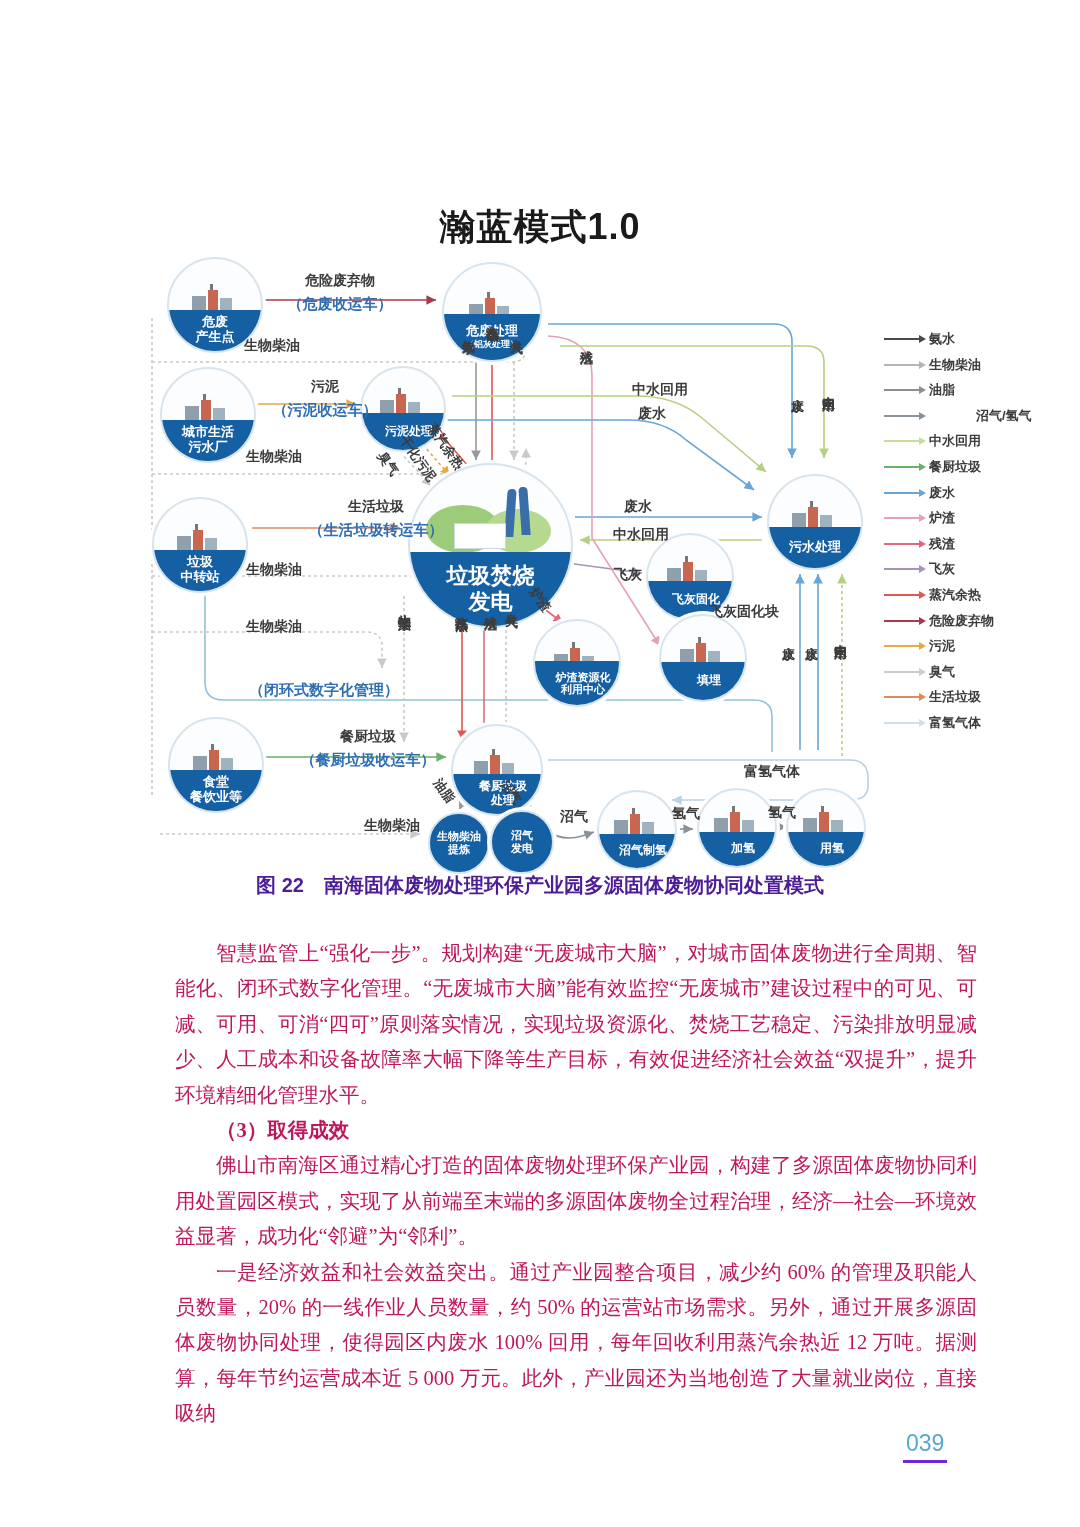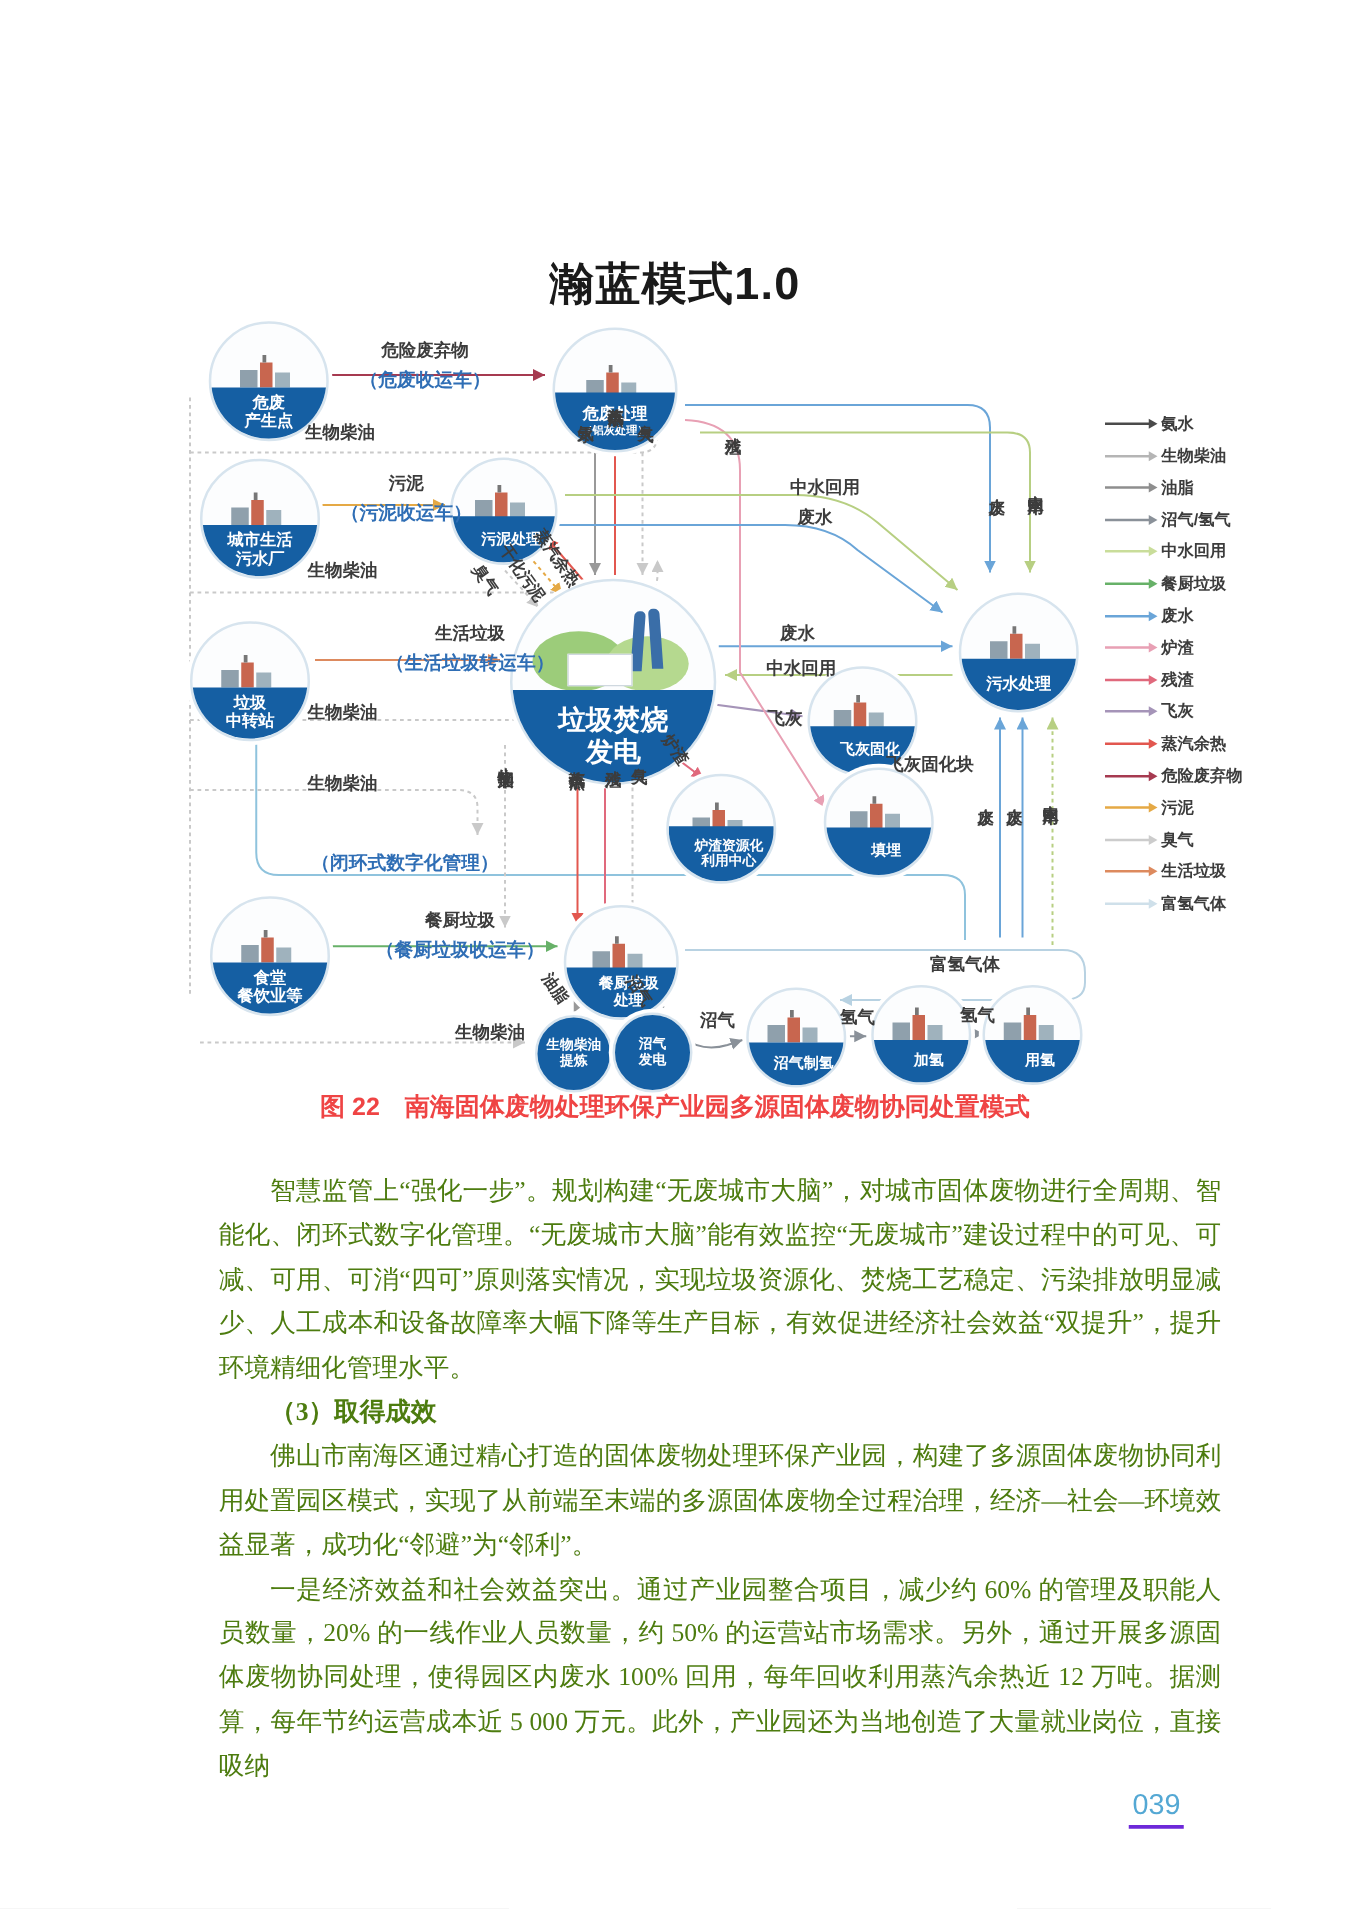--- a/index.html
+++ b/index.html
@@ -46,25 +46,25 @@
   
   .legend{position:absolute;left:884px;top:330px;height:402px;display:flex;flex-direction:column;
           justify-content:space-between;z-index:4;}
   .lg-item{display:flex;align-items:center;}
   .lg-arrow{display:inline-block;width:36px;height:2px;background:currentColor;position:relative;
             margin-right:9px;}
   .lg-arrow::after{content:"";position:absolute;right:-6px;top:-3px;width:0;height:0;
             border-left:7px solid currentColor;border-top:4px solid transparent;border-bottom:4px solid transparent;}
   .lg-text{color:#3c3c3c;font-weight:bold;font-size:13px;white-space:nowrap;}
   .fig-caption{position:absolute;left:0;right:0;top:872px;text-align:center;font-weight:bold;
-               font-size:20px;color:#ef4444;z-index:4;}
+               font-size:20px;color:#4c1d95;z-index:4;}
   
   .bodytext{position:absolute;left:175px;top:936px;width:802px;
             font-family:"Liberation Serif",serif;font-size:20.5px;line-height:35.4px;
-            color:#4d7c0f;text-align:justify;}
+            color:#be185d;text-align:justify;}
   .para{margin:0;text-indent:2em;}
   .subhead{margin:0;text-indent:2em;font-weight:bold;}
   
   .pagenum{position:absolute;left:903px;top:1430px;font-size:23px;color:#54a8d4;
            border-bottom:3px solid #6d28d9;padding:0 3px 3px 3px;z-index:4;}
 </style>
 </head>
 <body>
 
 <div class="page">
@@ -355,21 +355,21 @@
         <span class="lg-text">氨水</span>
       </div>
     <div class="lg-item" style="color: rgb(181, 181, 181);">
         <span class="lg-arrow"></span>
         <span class="lg-text">生物柴油</span>
       </div>
     <div class="lg-item" style="color: rgb(142, 142, 142);">
         <span class="lg-arrow"></span>
         <span class="lg-text">油脂</span>
       </div>
-    <div class="lg-item" style="color: rgb(138, 145, 153);">
+    <div class="lg-item" style="color: rgb(138, 145, 153); gap: 47px;">
         <span class="lg-arrow"></span>
         <span class="lg-text">沼气/氢气</span>
       </div>
     <div class="lg-item" style="color: rgb(201, 221, 154);">
         <span class="lg-arrow"></span>
         <span class="lg-text">中水回用</span>
       </div>
     <div class="lg-item" style="color: rgb(103, 177, 104);">
         <span class="lg-arrow"></span>
         <span class="lg-text">餐厨垃圾</span>

